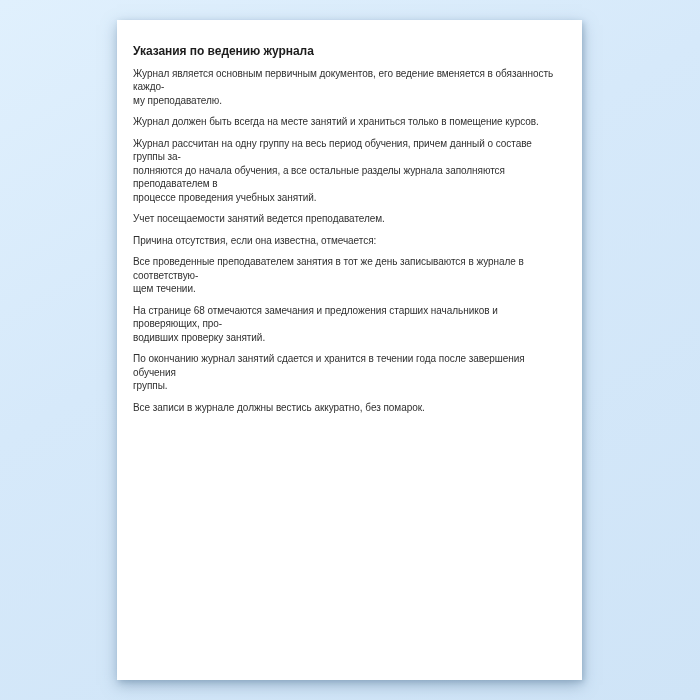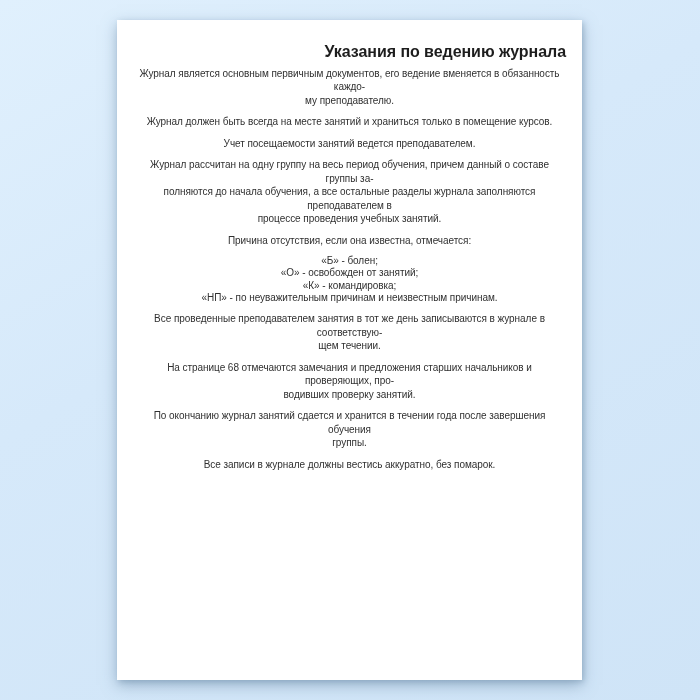--- a/index.html
+++ b/index.html
@@ -26,60 +26,55 @@
                 2px 2px 5px rgba(96,128,158,0.30);
     box-sizing: border-box;
     padding: 25px 16px 0 16px;
     font-family: "Liberation Sans", "DejaVu Sans", sans-serif;
     font-size: 10px;
     line-height: 13.5px;
     letter-spacing: -0.05px;
     color: #303030;
   }
   .doc-title {
-    font-size: 16px;
+    font-size: 12px;
     font-weight: 700;
     line-height: 13.5px;
-    text-align: right;
+    text-align: left;
     color: #1d1d1d;
     margin: 0 0 8px 0;
   }
   .page p {
     margin: 0 0 8px 0;
     white-space: pre-line;
-    text-align: center;
   }
   .page p.tight {
     line-height: 12.3px;
   }
 </style>
 </head>
 <body>
 
 <div class="backdrop">
   <div class="page">
     <h1 class="doc-title">Указания по ведению журнала</h1>
 
     <p>Журнал является основным первичным документов, его ведение вменяется в обязанность каждо-
 му преподавателю.</p>
 
     <p>Журнал должен быть всегда на месте занятий и храниться только в помещение курсов.</p>
 
-    <p>Учет посещаемости занятий ведется преподавателем.</p>
-
     <p>Журнал рассчитан на одну группу на весь период обучения, причем данный о составе группы за-
 полняются до начала обучения, а все остальные разделы журнала заполняются преподавателем в
 процессе проведения учебных занятий.</p>
 
+    <p>Учет посещаемости занятий ведется преподавателем.</p>
+
     <p>Причина отсутствия, если она известна, отмечается:</p>
 
-    <p class="tight">«Б» - болен;
-«О» - освобожден от занятий;
-«К» - командировка;
-«НП» - по неуважительным причинам и неизвестным причинам.</p>
 
     <p>Все проведенные преподавателем занятия в тот же день записываются в журнале в соответствую-
 щем течении.</p>
 
     <p>На странице 68 отмечаются замечания и предложения старших начальников и проверяющих, про-
 водивших проверку занятий.</p>
 
     <p>По окончанию журнал занятий сдается и хранится в течении года после завершения обучения
 группы.</p>
 

